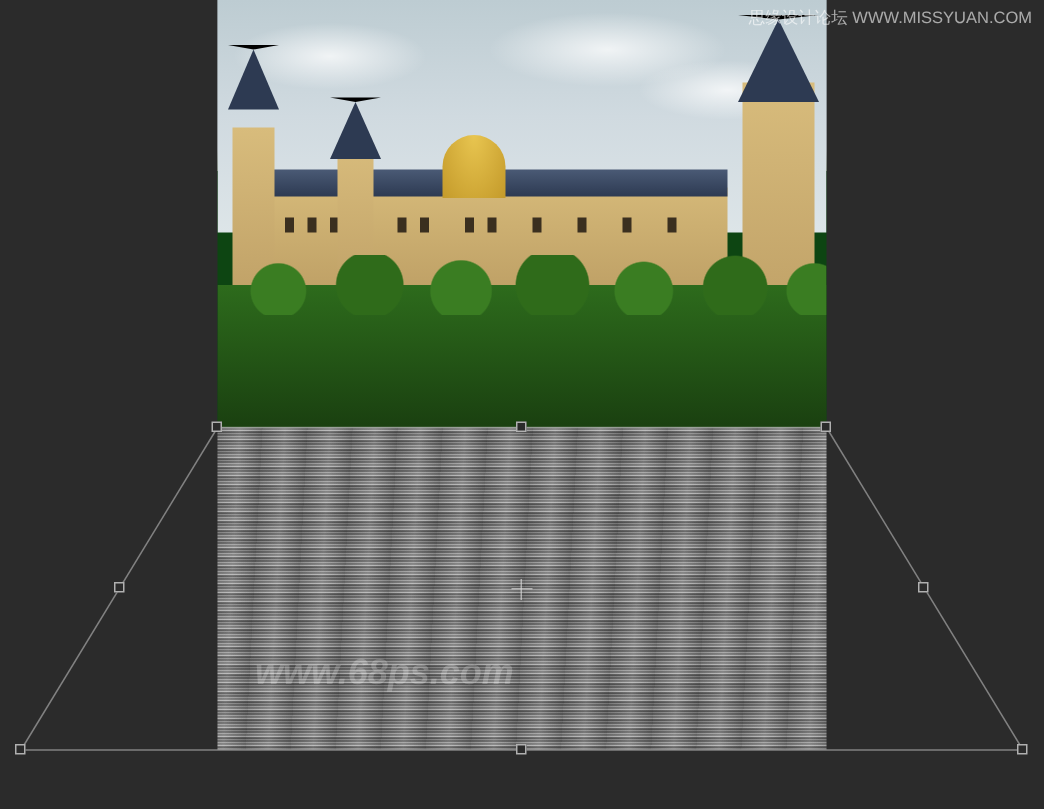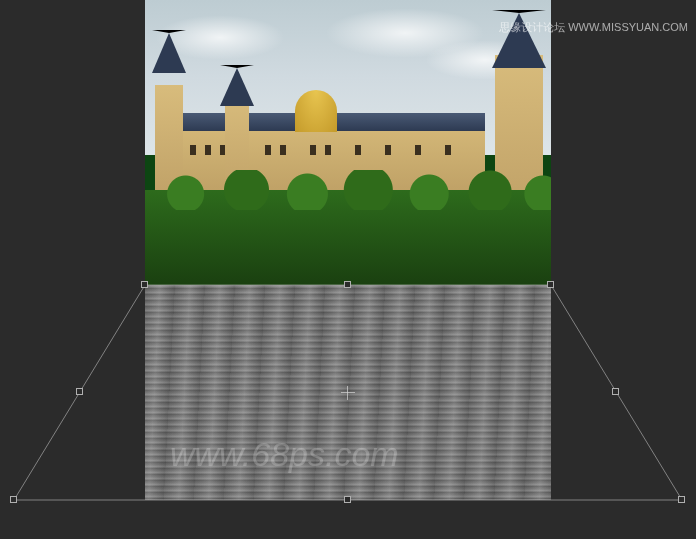--- a/index.html
+++ b/index.html
@@ -23,23 +23,23 @@
 .t3{left:350px;top:0;width:48px;height:180px}
 .spire{position:absolute;width:0;height:0;border-style:solid}
 .sp1{left:7px;top:-25px;border-left:17px solid transparent;border-right:17px solid transparent;border-bottom:40px solid #2d3a52}
 .sp2{left:75px;top:10px;border-left:17px solid transparent;border-right:17px solid transparent;border-bottom:38px solid #2d3a52}
 .sp3{left:347px;top:-45px;border-left:27px solid transparent;border-right:27px solid transparent;border-bottom:55px solid #2d3a52}
 .dome{position:absolute;left:150px;top:35px;width:42px;height:42px;border-radius:50% 50% 0 0;background:radial-gradient(ellipse at center top,#e8c550,#c49a2a)}
 .roof-main{left:30px;top:58px;width:310px;height:18px}
 .win{position:absolute;width:6px;height:10px;background:#3a2f1f}
 .water{position:absolute;left:145px;top:285px;width:406px;height:215px;background:repeating-linear-gradient(0deg,#5a5a5a 0px,#888 1px,#4a4a4a 2px,#aaa 3px,#666 4px,#999 5px,#555 6px),repeating-linear-gradient(93deg,rgba(0,0,0,0.1) 0px,rgba(255,255,255,0.1) 15px,rgba(0,0,0,0.15) 30px);background-blend-mode:overlay;filter:contrast(1.2)}
 .handle{position:absolute;width:7px;height:7px;background:#2b2b2b;border:1px solid #b0b0b0;pointer-events:auto;cursor:pointer}
-.watermark{position:absolute;color:rgba(255,255,255,0.22);font-size:34px;font-weight:normal;font-style:italic;pointer-events:none;font-family:Arial,sans-serif}
+.watermark{position:absolute;color:rgba(255,255,255,0.22);font-size:24px;font-weight:bold;font-style:italic;pointer-events:none;font-family:Arial,sans-serif}
 .wm1{left:170px;top:435px}
-.wm-top{position:absolute;right:8px;top:20px;color:rgba(255,255,255,0.6);font-size:11px;pointer-events:none}
+.wm-top{position:absolute;right:8px;top:4px;color:rgba(255,255,255,0.6);font-size:11px;pointer-events:none}
 .center-ref{position:absolute;left:50%;top:50%;width:14px;height:14px;margin-left:-7px;margin-top:-7px;pointer-events:none}
 .center-ref::before,.center-ref::after{content:"";position:absolute;background:rgba(200,200,200,0.7)}
 .center-ref::before{left:6px;top:0;width:1px;height:14px}
 .center-ref::after{left:0;top:6px;width:14px;height:1px}
 svg.lines{position:absolute;left:0;top:0;width:696px;height:539px;pointer-events:none}
 </style>
 </head>
 <body>
 
 <div class="canvas-area">

